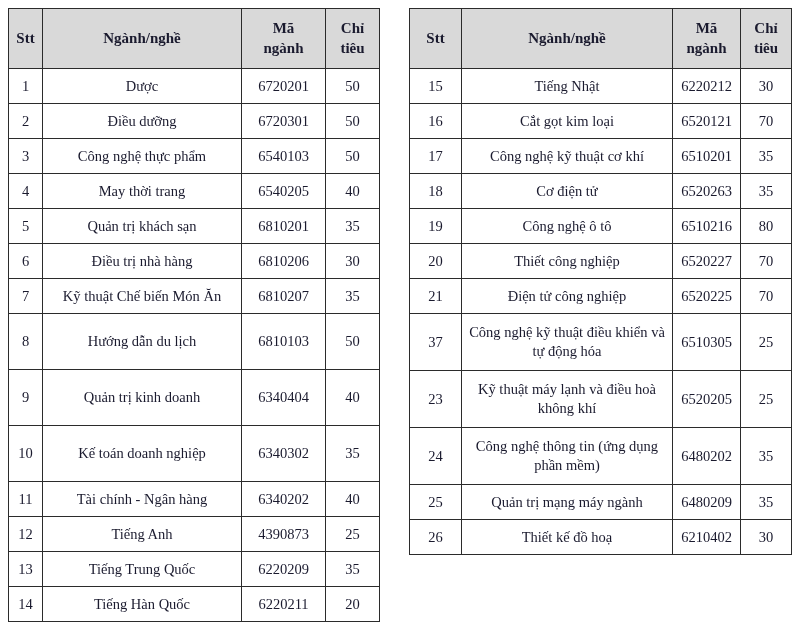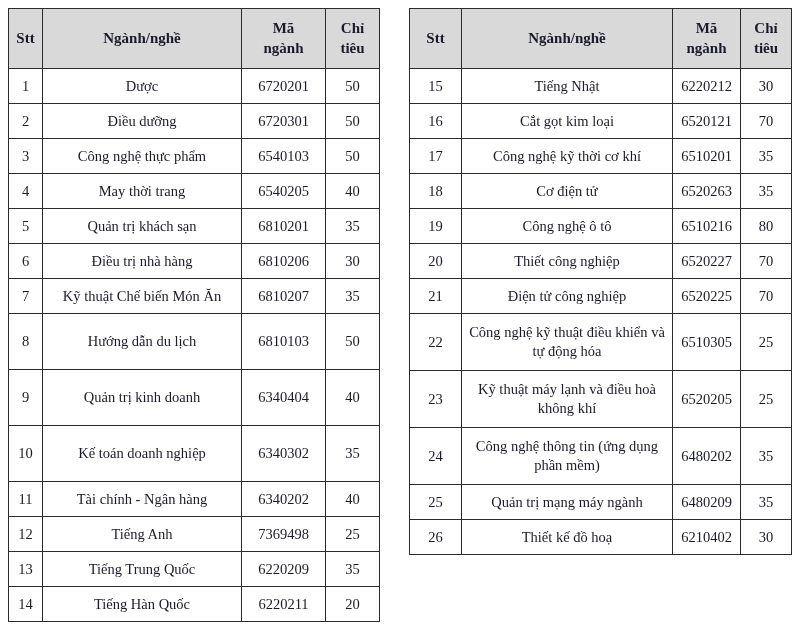--- a/index.html
+++ b/index.html
@@ -158,21 +158,21 @@
           </tr>
           <tr class="r-normal">
             <td class="stt">11</td>
             <td class="name">Tài chính - Ngân hàng</td>
             <td class="code">6340202</td>
             <td class="quota">40</td>
           </tr>
           <tr class="r-normal">
             <td class="stt">12</td>
             <td class="name">Tiếng Anh</td>
-            <td class="code">7369498</td>
+            <td class="code">4390873</td>
             <td class="quota">25</td>
           </tr>
           <tr class="r-normal">
             <td class="stt">13</td>
             <td class="name">Tiếng Trung Quốc</td>
             <td class="code">6220209</td>
             <td class="quota">35</td>
           </tr>
           <tr class="r-normal">
             <td class="stt">14</td>
@@ -214,21 +214,21 @@
             <td class="quota">30</td>
           </tr>
           <tr class="r-normal">
             <td class="stt">16</td>
             <td class="name">Cắt gọt kim loại</td>
             <td class="code">6520121</td>
             <td class="quota">70</td>
           </tr>
           <tr class="r-normal">
             <td class="stt">17</td>
-            <td class="name">Công nghệ kỹ thời cơ khí</td>
+            <td class="name">Công nghệ kỹ thuật cơ khí</td>
             <td class="code">6510201</td>
             <td class="quota">35</td>
           </tr>
           <tr class="r-normal">
             <td class="stt">18</td>
             <td class="name">Cơ điện tử</td>
             <td class="code">6520263</td>
             <td class="quota">35</td>
           </tr>
           <tr class="r-normal">
@@ -243,21 +243,21 @@
             <td class="code">6520227</td>
             <td class="quota">70</td>
           </tr>
           <tr class="r-normal">
             <td class="stt">21</td>
             <td class="name">Điện tử công nghiệp</td>
             <td class="code">6520225</td>
             <td class="quota">70</td>
           </tr>
           <tr class="r-wrap">
-            <td class="stt">22</td>
+            <td class="stt">37</td>
             <td class="name">Công nghệ kỹ thuật điều khiển và tự động hóa</td>
             <td class="code">6510305</td>
             <td class="quota">25</td>
           </tr>
           <tr class="r-wrap">
             <td class="stt">23</td>
             <td class="name">Kỹ thuật máy lạnh và điều hoà không khí</td>
             <td class="code">6520205</td>
             <td class="quota">25</td>
           </tr>

